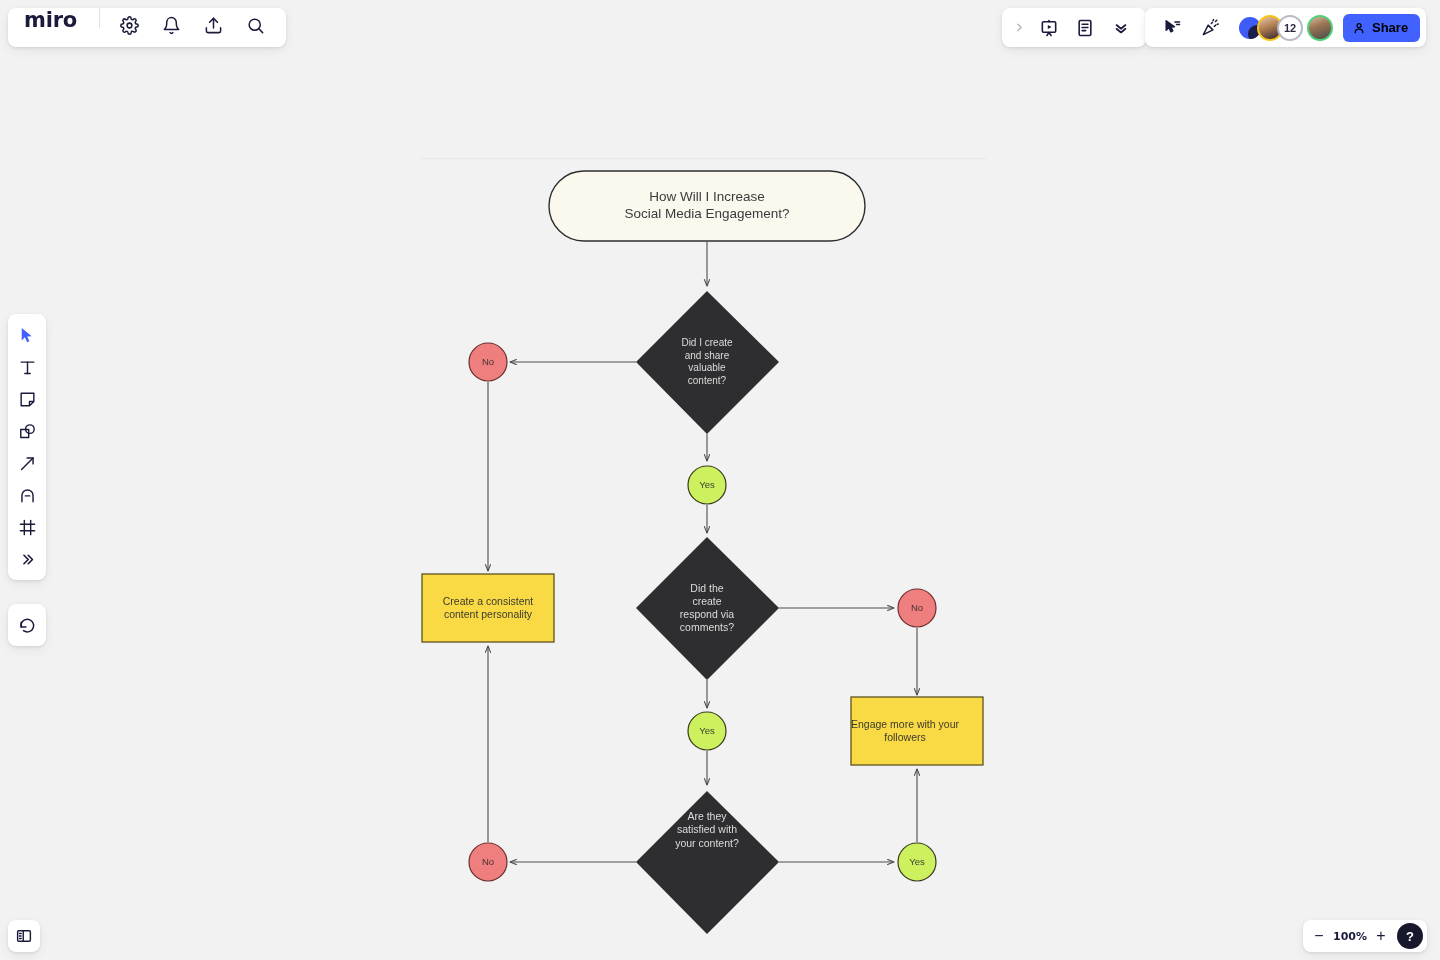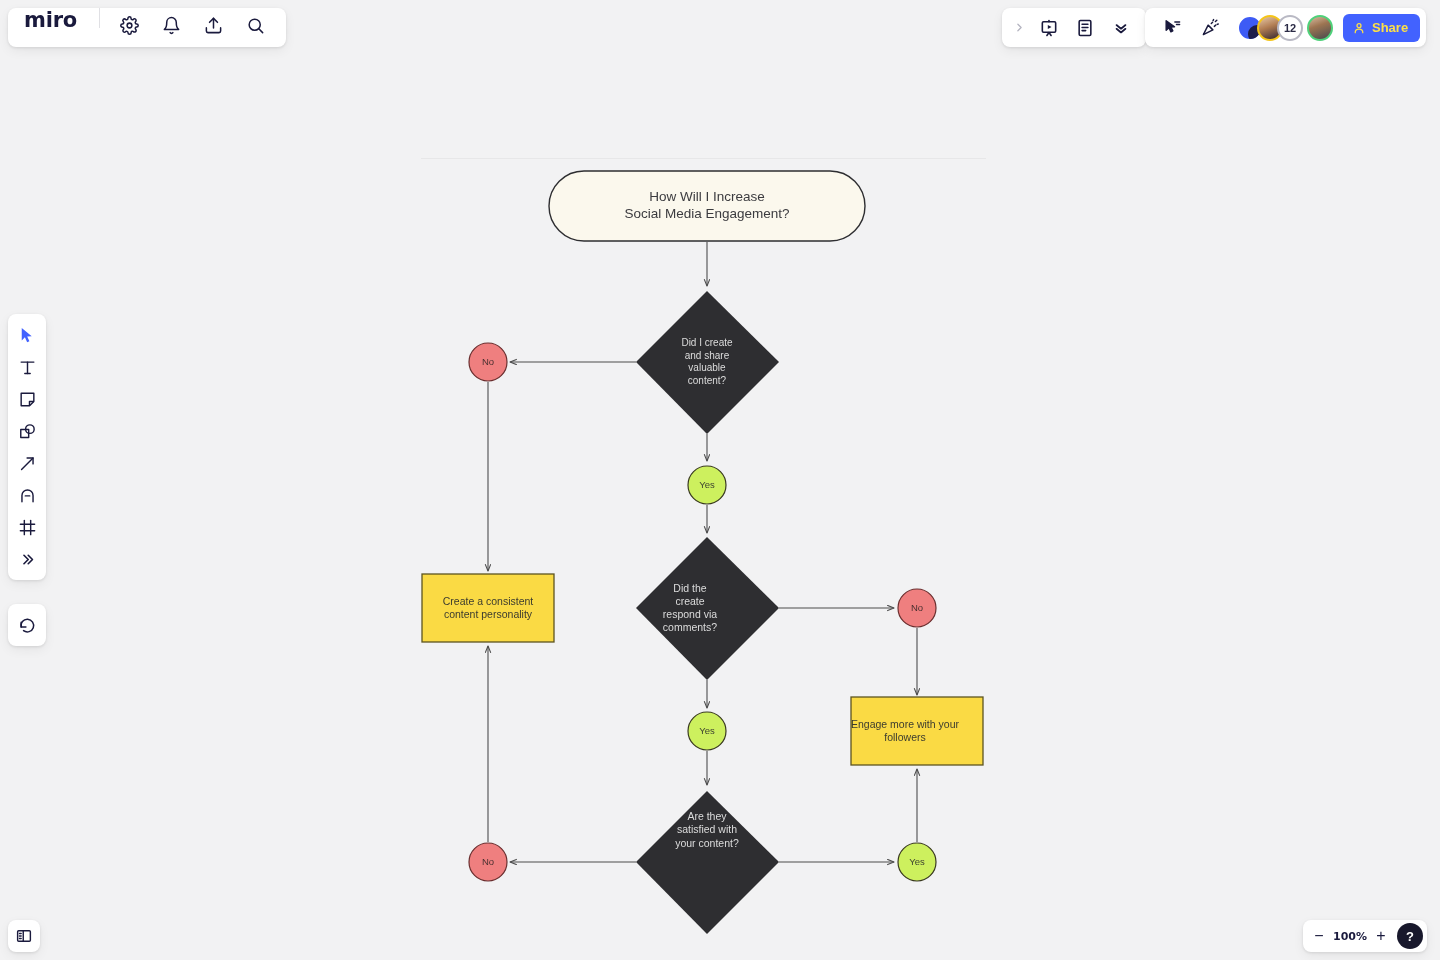--- a/index.html
+++ b/index.html
@@ -80,21 +80,21 @@
   .av-blue::after {
     content:""; position:absolute; width: 18px; height: 18px;
     border-radius: 50%; background: #1d1d4a; right: -5px; bottom: -4px;
   }
   .av-ring-yellow { border-color: #f5c518; }
   .av-ring-green  { border-color: #4fd17a; }
   .av-count { background: #fff; border: 2px solid #b9b9c4; color: #2a2a45; }
   .av-photo-1 { background: linear-gradient(160deg,#e7c9a8 0%,#b07c52 45%,#2f2430 100%); }
   .av-photo-2 { background: linear-gradient(160deg,#d8bba0 0%,#9d7552 40%,#45494d 100%); }
   #share-btn {
-    height: 28px; background: #4262ff; color: #fde047;
+    height: 28px; background: #4262ff; color: #000000;
     border-radius: 6px; display: flex; align-items: center;
     gap: 6px; padding: 0 12px 0 9px; font-size: 13px; font-weight: 600;
     cursor: pointer; margin-left: 6px;
   }
 
   
   #tool-rail {
     position: absolute; left: 8px; top: 314px;
     width: 38px; background: #fff; border-radius: 8px;
     box-shadow: 0 1px 3px rgba(0,0,0,.10), 0 4px 12px rgba(0,0,0,.06);
@@ -216,21 +216,21 @@
     </div>
 
     <div class="node-text" style="left:637px; top:264px; width:140px; height:140px; flex-direction:column;
                 color:#dcdcdc; font-size:10px;">
       <span>Did I create</span>
       <span>and share</span>
       <span>valuable</span>
       <span>content?</span>
     </div>
 
-    <div class="node-text" style="left:620px; top:510px; width:140px; height:140px; flex-direction:column;
+    <div class="node-text" style="left:637px; top:510px; width:140px; height:140px; flex-direction:column;
                 color:#dcdcdc; font-size:10.5px;">
       <span>Did the</span>
       <span>create</span>
       <span>respond via</span>
       <span>comments?</span>
     </div>
 
     <div class="node-text" style="left:637px; top:732px; width:140px; height:140px; flex-direction:column;
                 color:#dcdcdc; font-size:10.5px;">
       <span>Are they</span>

